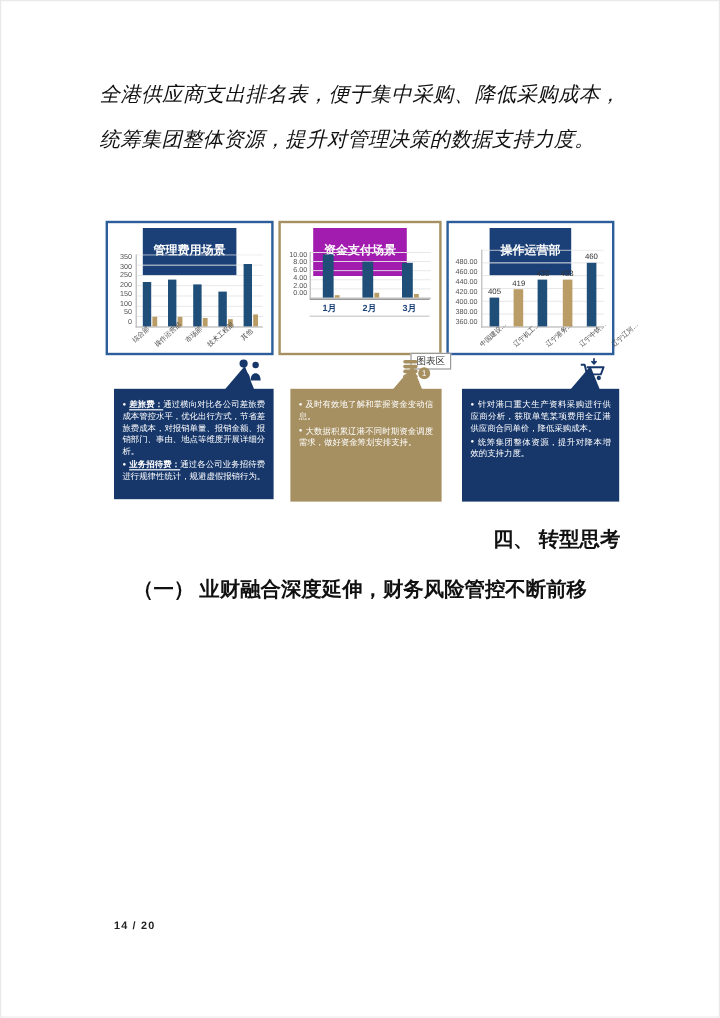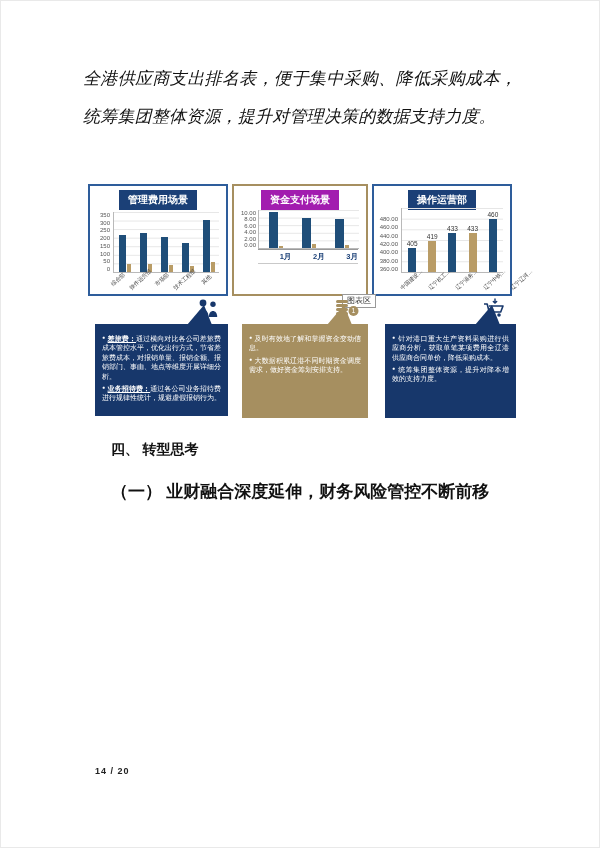--- a/index.html
+++ b/index.html
@@ -2,52 +2,52 @@
 <html><head>
 <meta charset="utf-8">
 <style>
   html,body{margin:0;padding:0;background:#f2f2f2;}
   .page{position:relative;width:600px;height:848px;background:#fff;margin:0 auto;
         font-family:"Liberation Serif","DejaVu Serif",serif;color:#111;
         box-shadow:inset 0 0 0 1px #e9e9e9;overflow:hidden;}
   .content{position:absolute;left:83px;top:60px;width:434px;}
   .para{font-size:17px;line-height:38px;text-align:justify;letter-spacing:.2px;font-style:italic;}
   .indent{text-indent:2em;}
-  .h4{font-size:14px;font-weight:bold;line-height:40px;text-indent:2em;margin-top:6px;}
+  .h4{font-size:17px;font-weight:bold;line-height:40px;text-indent:2em;margin-top:6px;text-align:right;}
   .sub{font-size:17px;font-weight:bold;line-height:40px;text-align:center;margin-top:2px;}
   .footer{position:absolute;left:95px;top:766px;font-size:9px;font-weight:bold;
           font-family:"Liberation Sans",sans-serif;letter-spacing:1px;color:#222;}
 
   
   .figure{position:relative;height:240px;margin-top:48px;font-family:"Liberation Sans","DejaVu Sans",sans-serif;}
   .chart{position:absolute;background:#fff;box-sizing:border-box;}
   #chart1{left:5px;top:0;width:140px;height:112px;border:2px solid #2e5d9b;}
   #chart2{left:149px;top:0;width:136px;height:112px;border:2px solid #a68f60;}
   #chart3{left:289px;top:0;width:140px;height:112px;border:2px solid #2e5d9b;}
   .chart-title{position:absolute;top:4px;left:50%;transform:translateX(-50%);color:#fff;
-               font-weight:bold;font-size:10px;line-height:12px;padding:4px 9px;white-space:nowrap;}
+               font-weight:bold;font-size:10px;line-height:12px;padding:14px 9px;white-space:nowrap;}
   .t-navy{background:#1b4077;}
   .t-gold{background:#a21caf;}
   .yaxis{position:absolute;display:flex;flex-direction:column;justify-content:space-between;
          align-items:flex-end;font-size:6px;line-height:6px;color:#555;}
   .plot{position:absolute;border-left:1px solid #b9b9b9;border-bottom:1px solid #b9b9b9;
         display:flex;align-items:flex-end;justify-content:space-around;
         background-image:linear-gradient(#e6e6e6 1px,transparent 1px);background-position:0 0;}
   .bgroup{display:flex;align-items:flex-end;gap:1px;height:100%;}
   .bar{display:block;}
   .xlabs{position:absolute;display:flex;}
   .xlab-cell{flex:1;display:flex;justify-content:center;overflow:visible;}
   .xlab-cell span{display:block;transform:rotate(-42deg) translateY(1px);font-size:5.5px;
                   line-height:6px;white-space:nowrap;color:#444;}
   .vwrap{display:flex;flex-direction:column;align-items:center;justify-content:flex-end;height:100%;}
   .vlab{font-size:6.5px;line-height:7px;color:#333;margin-bottom:1px;}
   
   .c2-months{position:absolute;display:flex;font-weight:bold;color:#1b4077;font-size:7.5px;
              border-top:1px solid #9a9a9a;border-bottom:1px solid #c9c9c9;align-items:center;}
-  .c2-month{flex:1;text-align:right;}
+  .c2-month{flex:1;text-align:center;}
   .c2-table{position:absolute;display:grid;grid-template-columns:36px 1fr 1fr 1fr;}
   .c2-lab{font-size:5.5px;line-height:6.5px;font-weight:bold;color:#1b4077;padding:2px 1px;
           border-bottom:1px solid #d9d9d9;display:flex;align-items:center;flex-wrap:wrap;}
   .c2-val{font-size:7.5px;font-weight:bold;color:#1b4077;text-align:center;
           border-bottom:1px solid #d9d9d9;border-left:1px solid #e3e3e3;
           display:flex;align-items:center;justify-content:center;}
   .sq{display:inline-block;width:4px;height:4px;margin-right:1px;}
 
   
   .callout{position:absolute;color:#fff;font-size:7px;line-height:9.5px;padding:9px 7px 6px;

